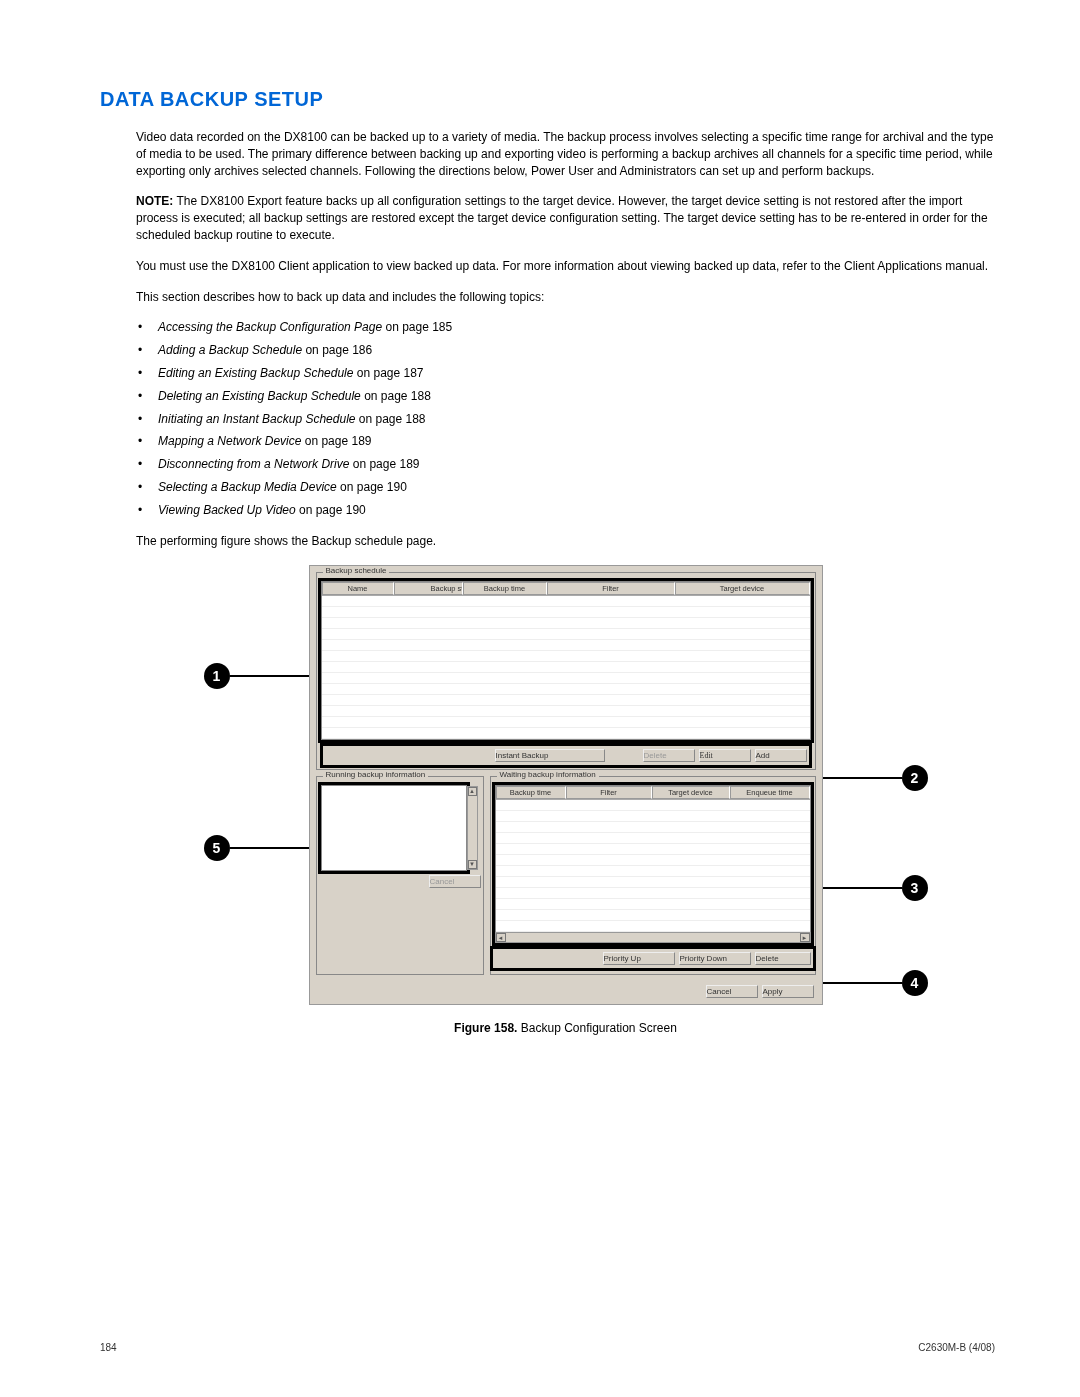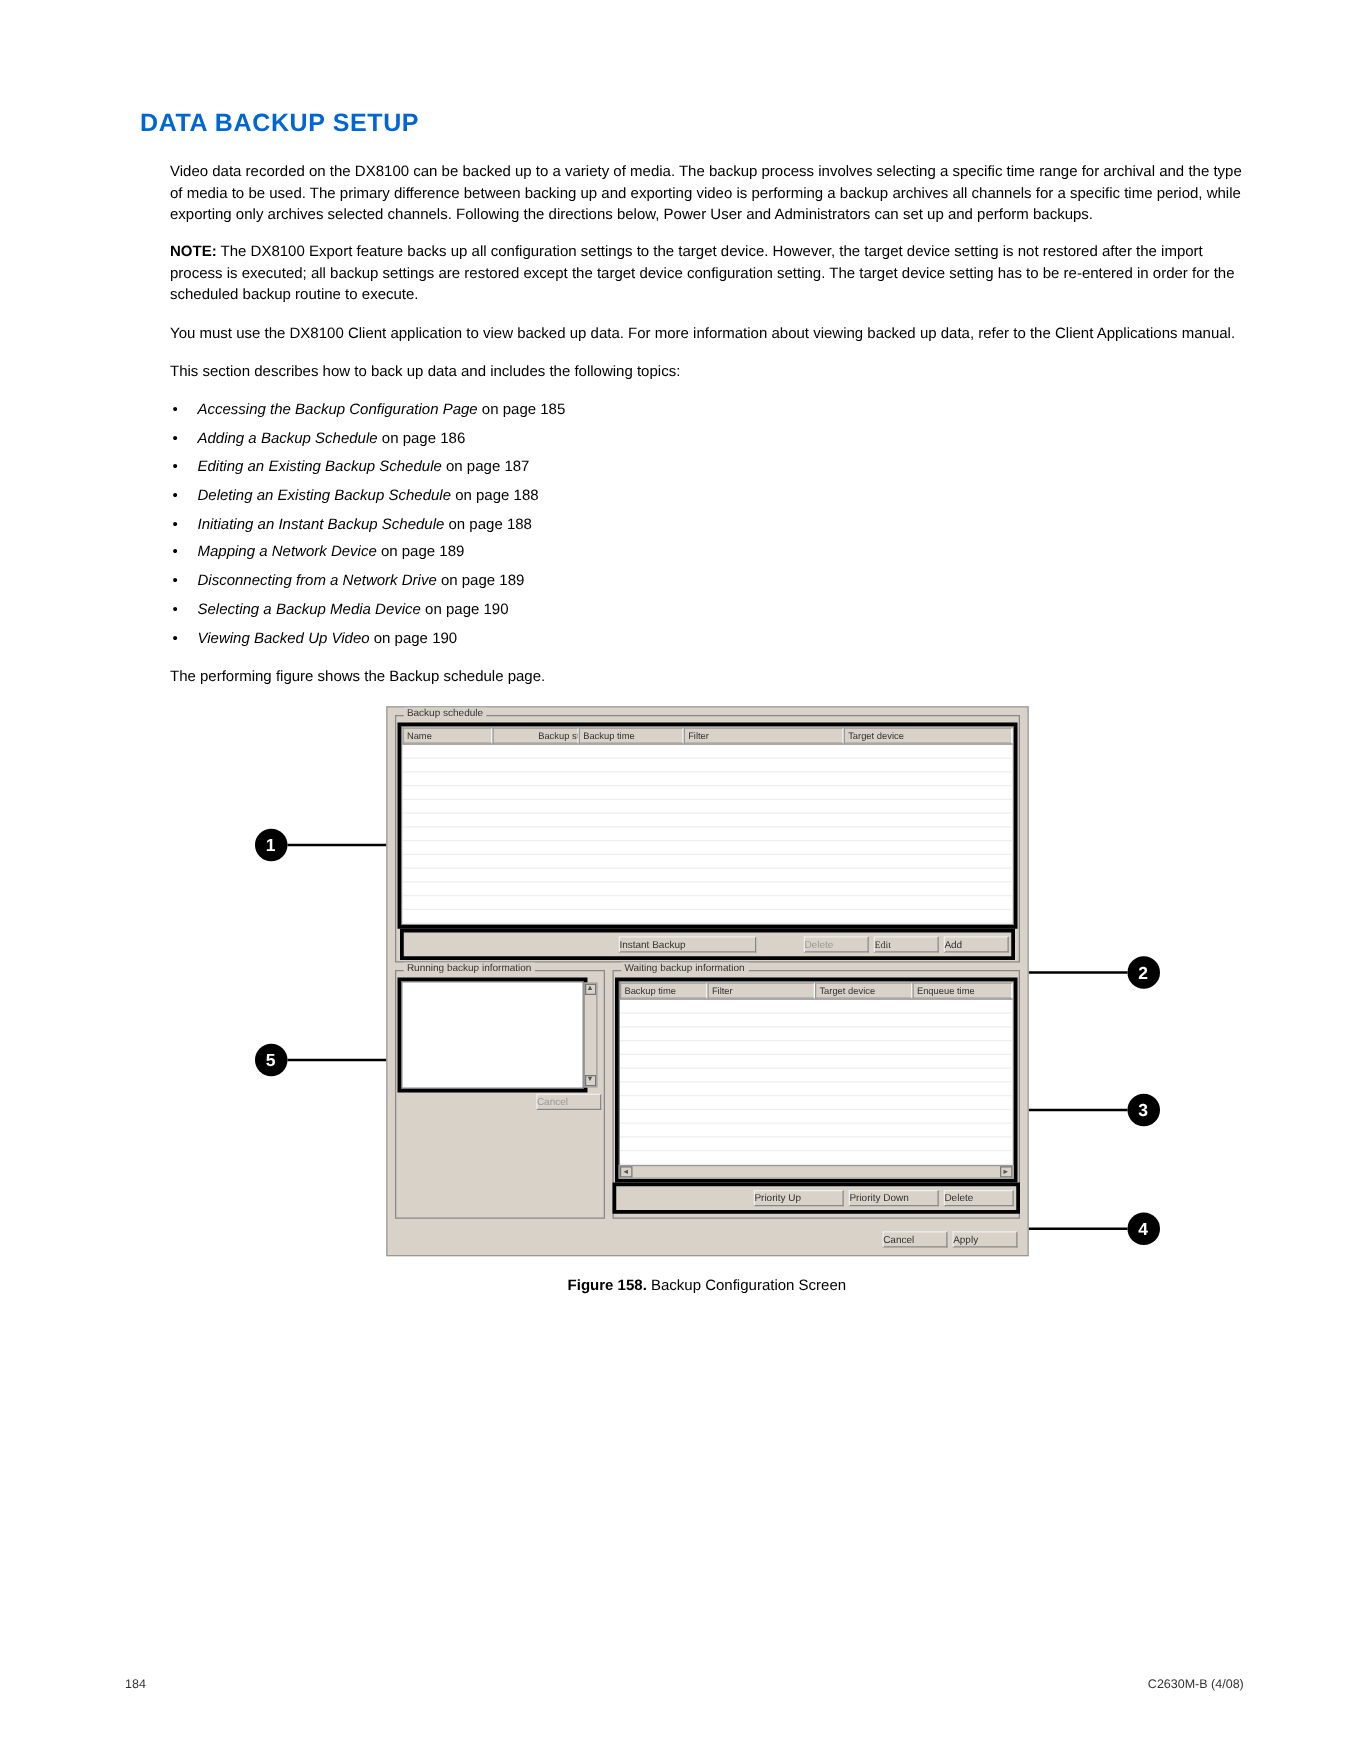--- a/index.html
+++ b/index.html
@@ -15,21 +15,20 @@
   .page {
     padding: 88px 85px 0 100px;
   }
   h1.section-title {
     font-family: Arial, Helvetica, sans-serif;
     font-size: 20px;
     font-weight: bold;
     color: #0066d6;
     margin-bottom: 18px;
     letter-spacing: 0.5px;
-    margin-left: 12px;
   }
   .body-text {
     margin-left: 36px;
   }
   p.para {
     font-size: 12px;
     line-height: 1.4;
     margin-bottom: 14px;
   }
   .note-label { font-weight: bold; }
@@ -108,20 +107,21 @@
     font-size: 7.5px;
   }
   .table-header .col {
     border: 1px solid #999;
     border-right: 1px solid #fff;
     padding: 1px 3px;
     background: #d8d2c8;
     color: #333;
     white-space: nowrap;
     overflow: hidden;
+    text-align: center;
   }
   .table-body {
     background: #fff;
   }
   .table-row {
     height: 11px;
     border-bottom: 1px solid #eee;
   }
   .btn {
     display: inline-block;

